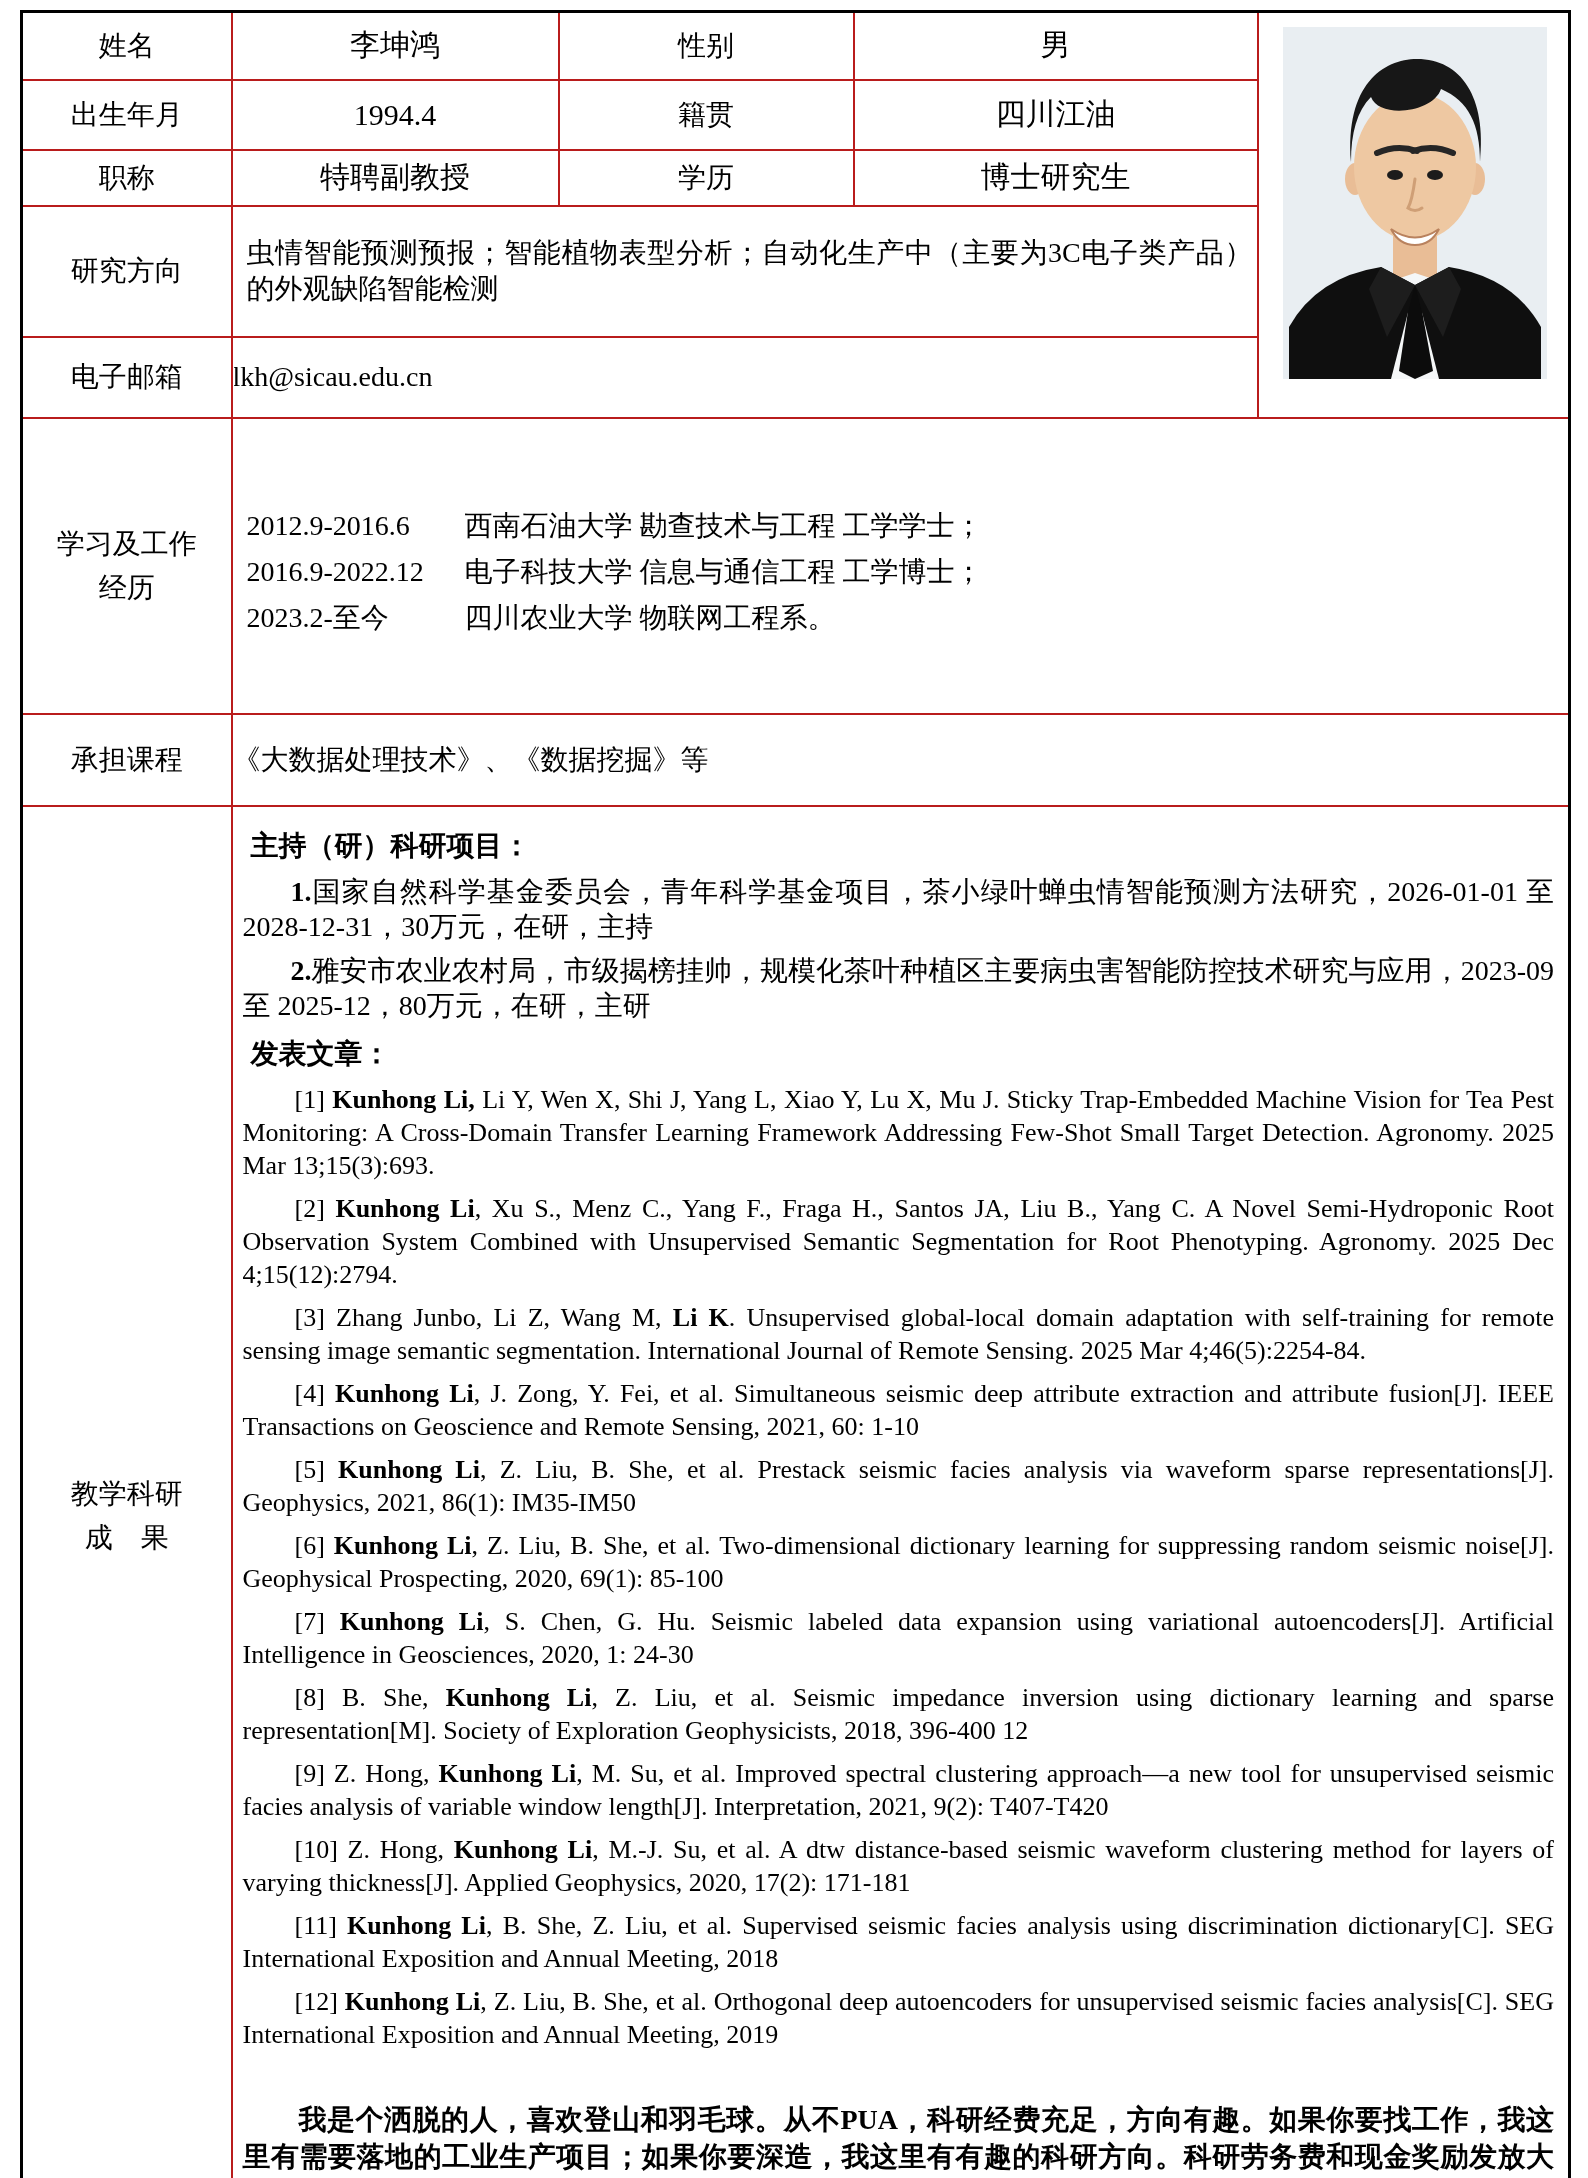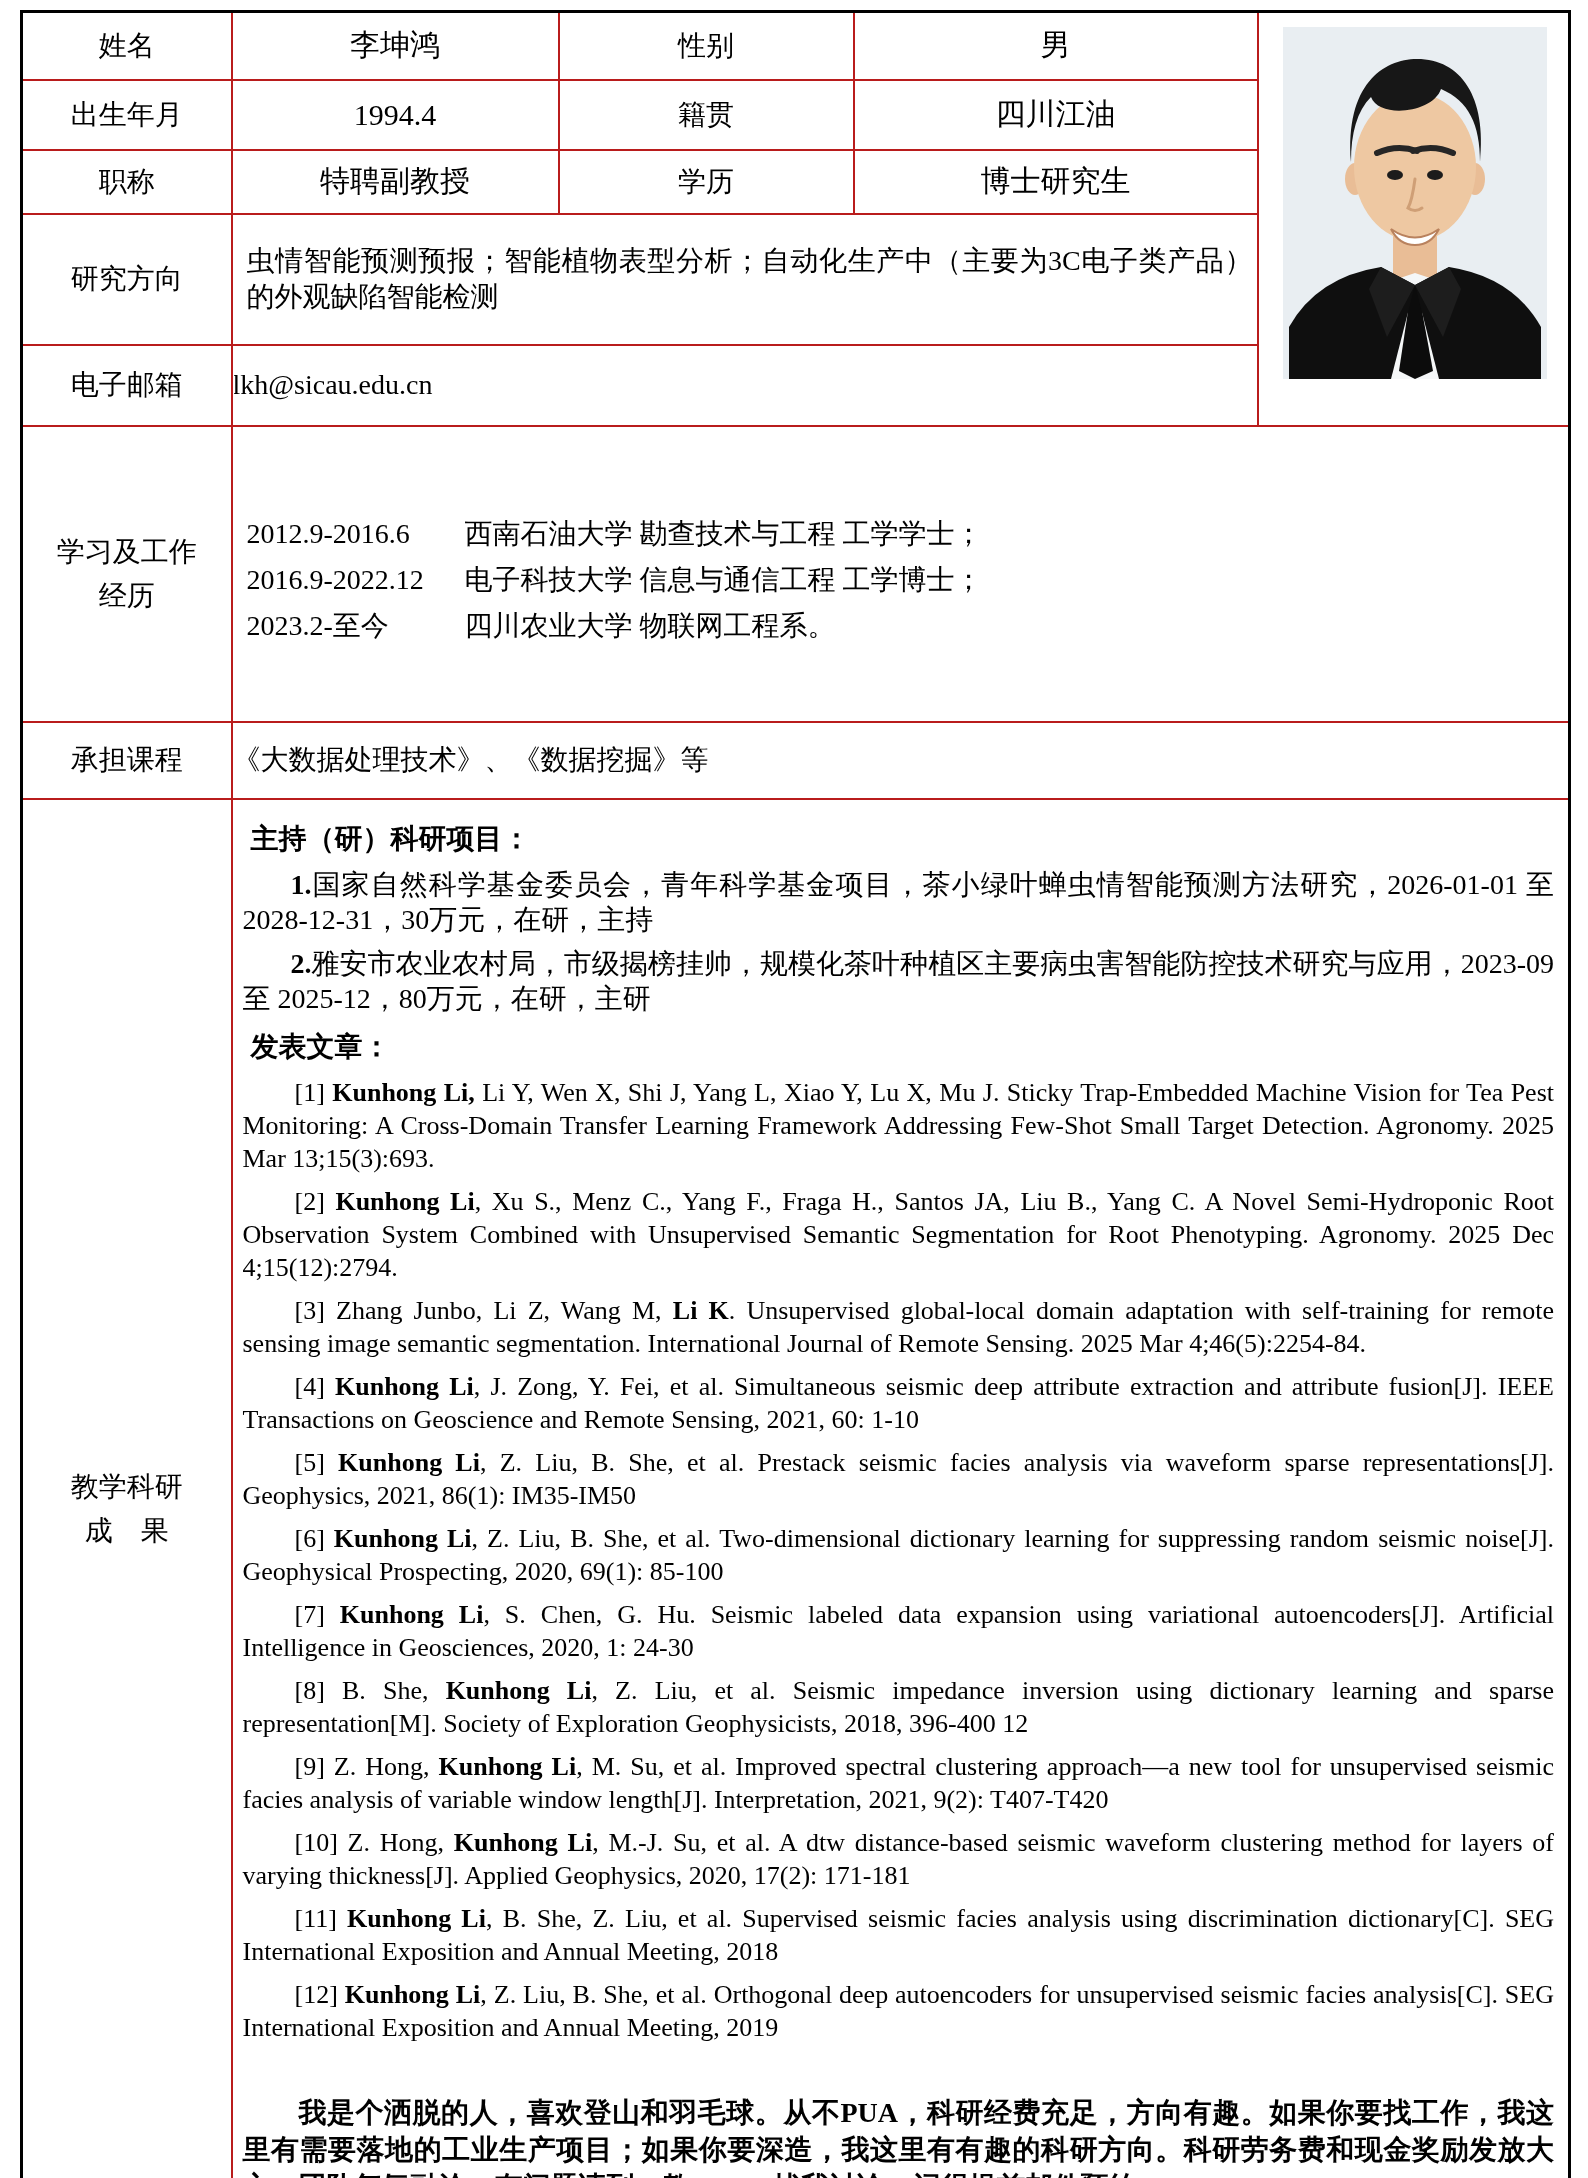--- a/index.html
+++ b/index.html
@@ -104,21 +104,21 @@
     </td>
   </tr>
 
   <tr style="height:70px">
     <td class="lbl">出生年月</td>
     <td class="val">1994.4</td>
     <td class="lbl">籍贯</td>
     <td class="val">四川江油</td>
   </tr>
 
-  <tr style="height:64px">
+  <tr style="height:56px">
     <td class="lbl">职称</td>
     <td class="val">特聘副教授</td>
     <td class="lbl">学历</td>
     <td class="val">博士研究生</td>
   </tr>
 
   <tr style="height:131px">
     <td class="lbl">研究方向</td>
     <td class="research-cell" colspan="3">虫情智能预测预报；智能植物表型分析；自动化生产中（主要为3C电子类产品）的外观缺陷智能检测</td>
   </tr>
@@ -133,21 +133,21 @@
       <div>学习及工作</div>
       <div>经历</div>
     </td>
     <td class="exp-cell" colspan="4">
           <div class="exp-line"><span class="exp-period">2012.9-2016.6</span><span>西南石油大学 勘查技术与工程 工学学士；</span></div>
           <div class="exp-line"><span class="exp-period">2016.9-2022.12</span><span>电子科技大学 信息与通信工程 工学博士；</span></div>
           <div class="exp-line"><span class="exp-period">2023.2-至今</span><span>四川农业大学 物联网工程系。</span></div>
         </td>
   </tr>
 
-  <tr style="height:77px">
+  <tr style="height:92px">
     <td class="lbl">承担课程</td>
     <td class="courses-cell" colspan="4">《大数据处理技术》、《数据挖掘》等</td>
   </tr>
 
   <tr>
     <td class="lbl lbl-2line">
       <div>教学科研</div>
       <div>成　果</div>
     </td>
     <td class="achv-cell" colspan="4">

